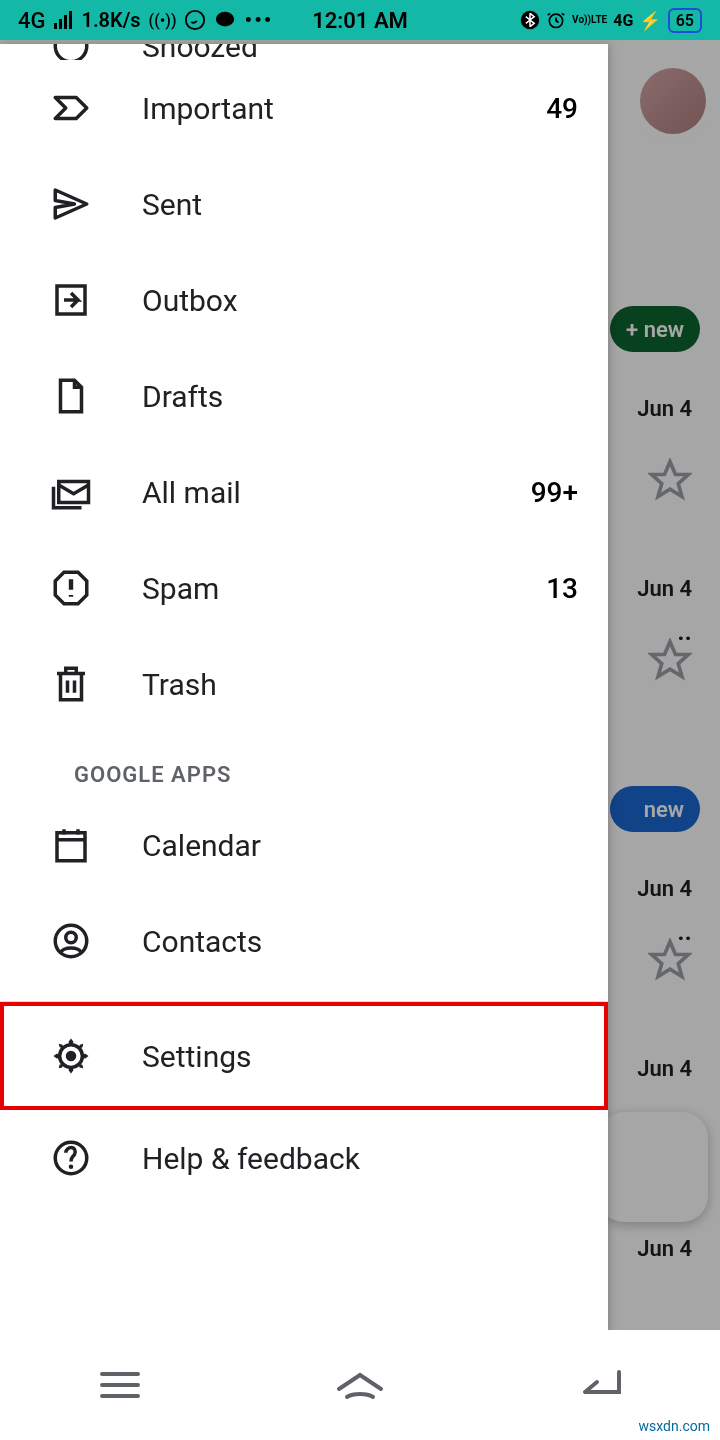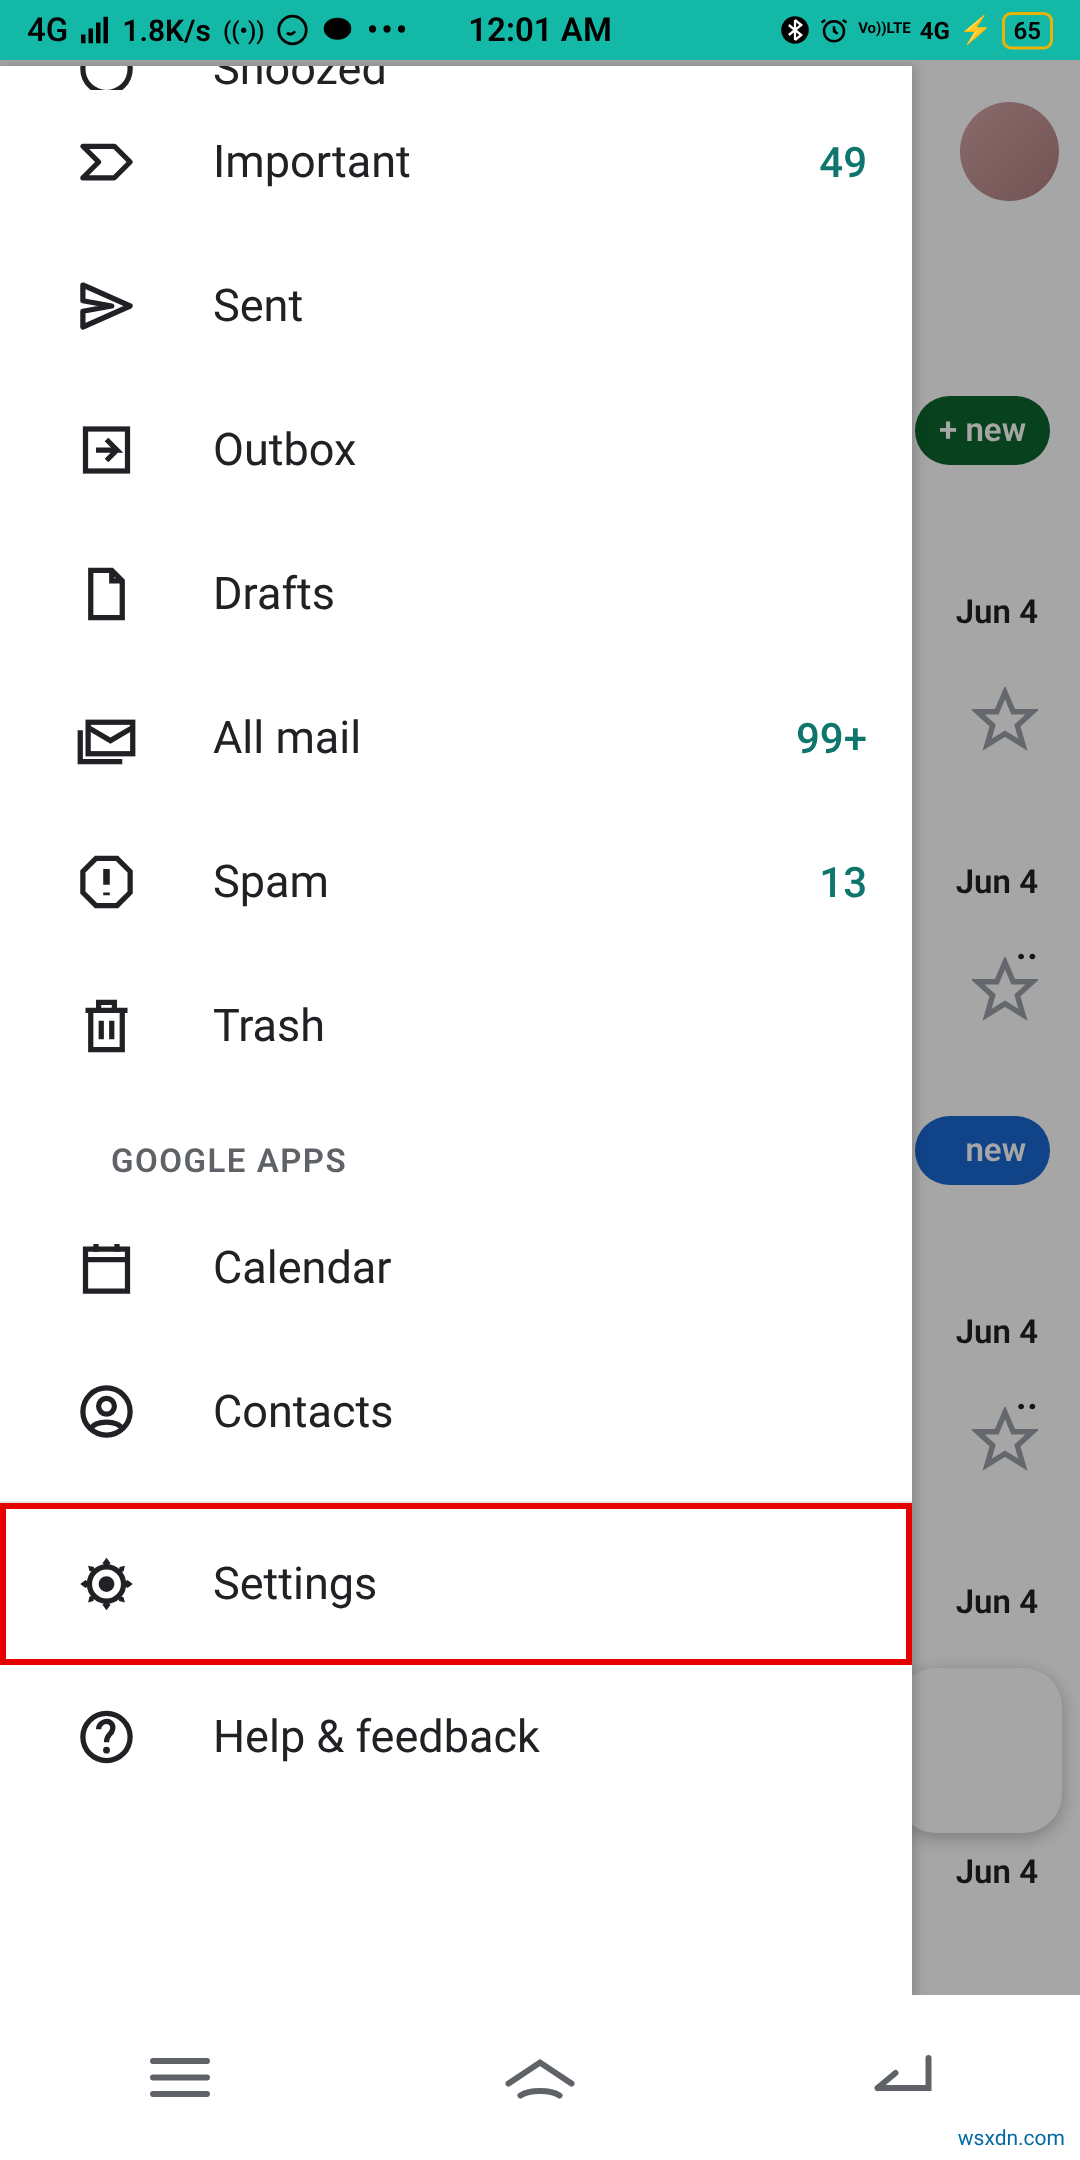--- a/index.html
+++ b/index.html
@@ -39,21 +39,21 @@
       transform: translateX(-50%);
       font-weight: 600;
     }
     .status-right {
       display: flex;
       align-items: center;
       gap: 6px;
       font-size: 18px;
     }
     .battery {
-      border: 2px solid #eab308;
+      border: 2px solid #1d4ed8;
       border-radius: 6px;
       padding: 1px 6px;
       font-size: 16px;
       font-weight: 600;
       display: flex;
       align-items: center;
       gap: 2px;
     }
     .drawer {
       position: absolute;
@@ -88,21 +88,21 @@
     }
     .drawer-label {
       font-size: 30px;
       color: #202124;
       margin-left: 50px;
       flex: 1;
       font-weight: 400;
     }
     .drawer-count {
       font-size: 28px;
-      color: #0f766e;
+      color: #000000;
       font-weight: 500;
     }
     .drawer-section-header {
       font-size: 22px;
       color: #5f6368;
       font-weight: 600;
       letter-spacing: 1px;
       padding-left: 74px;
       padding-top: 30px;
       padding-bottom: 10px;
@@ -149,20 +149,21 @@
       width: 90px;
       height: 46px;
       border-radius: 50px;
       display: flex;
       align-items: center;
       justify-content: flex-end;
       padding-right: 16px;
       font-size: 22px;
       font-weight: 600;
       color: #fff;
+      margin-top: 42px;
     }
     .bg-badge.green { background: #0d652d; top: 224px; }
     .bg-badge.blue { background: #1967d2; top: 704px; }
     .bg-date {
       position: absolute;
       right: 28px;
       font-size: 22px;
       font-weight: 600;
       color: #202124;
       margin-left: 42px;

